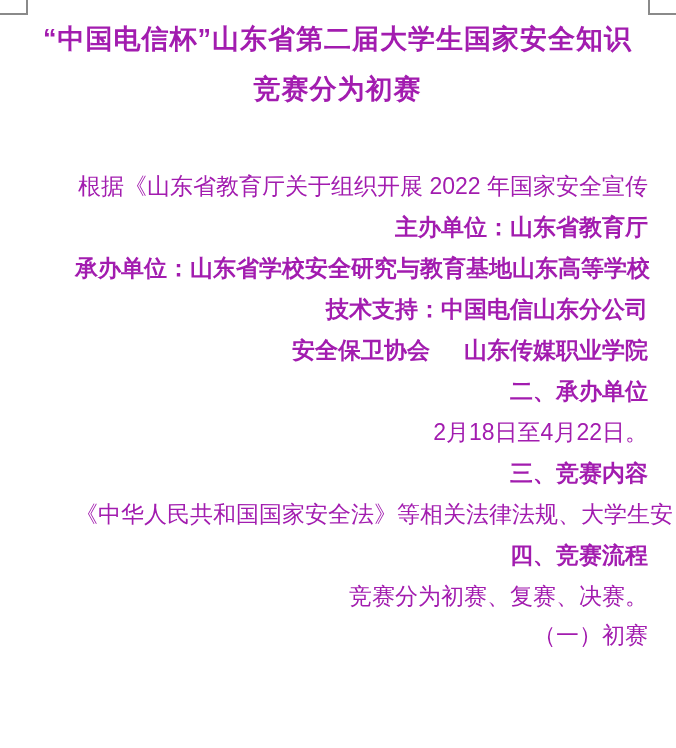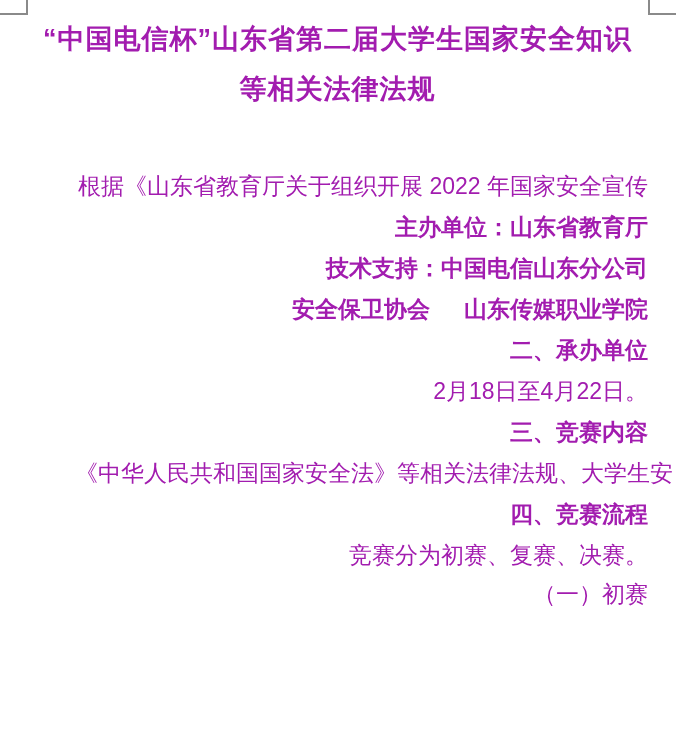--- a/index.html
+++ b/index.html
@@ -63,26 +63,27 @@
 </head>
 <body>
 
 <div class="page">
 
   <div class="mark left"></div>
   <div class="mark right"></div>
 
   <div class="title">
     <div>“中国电信杯”山东省第二届大学生国家安全知识</div>
-    <div>等相关法律法规</div>
+    <div>竞赛分为初赛</div>
   </div>
 
   <div class="body">
     <div class="line ind">根据《山东省教育厅关于组织开展 2022 年国家安全宣传</div>
     <div class="line ind bold">主办单位：山东省教育厅</div>
+    <div class="line ind bold">承办单位：山东省学校安全研究与教育基地山东高等学校</div>
     <div class="line ind bold">技术支持：中国电信山东分公司</div>
     <div class="line hang bold"><span>安全保卫协会</span><span class="gap"></span><span>山东传媒职业学院</span></div>
     <div class="line ind bold">二、承办单位</div>
     <div class="line ind">2月18日至4月22日。</div>
     <div class="line ind bold">三、竞赛内容</div>
     <div class="line ind">《中华人民共和国国家安全法》等相关法律法规、大学生安</div>
     <div class="line ind bold">四、竞赛流程</div>
     <div class="line ind">竞赛分为初赛、复赛、决赛。</div>
     <div class="line ind cutoff">（一）初赛</div>
   </div>

